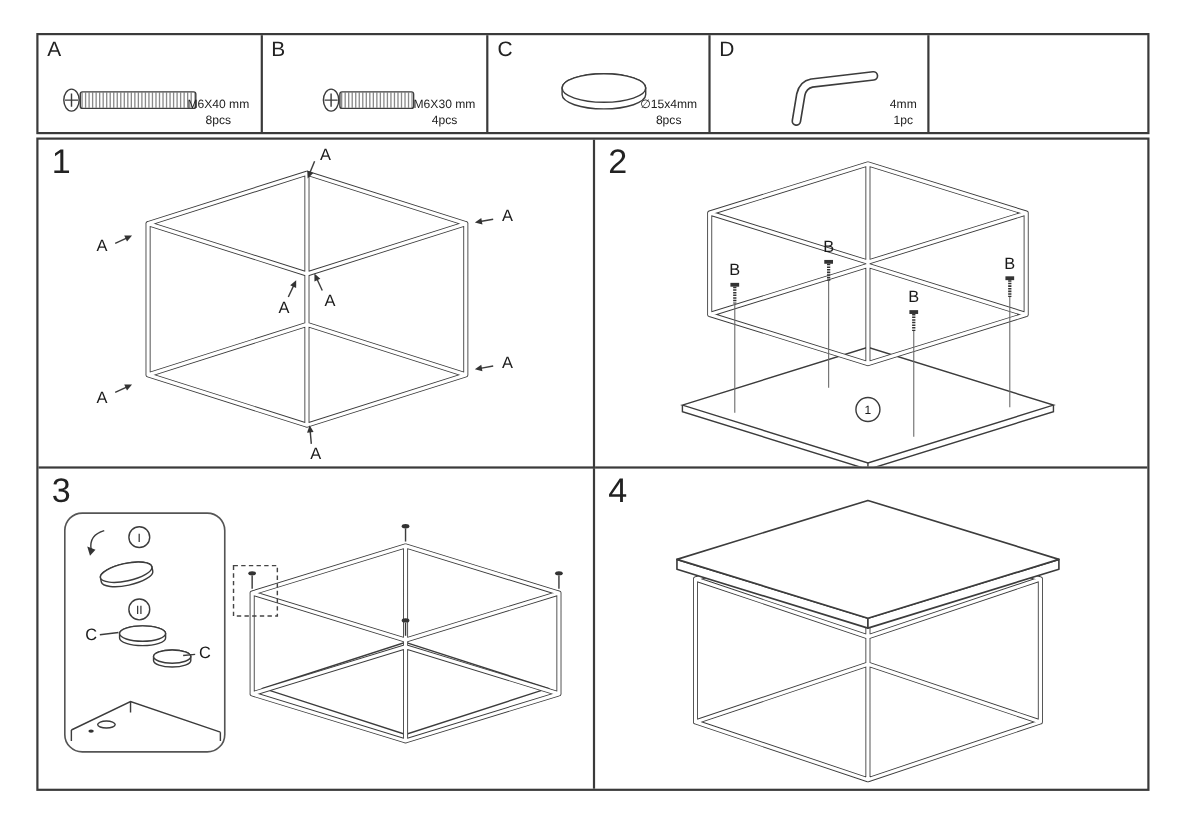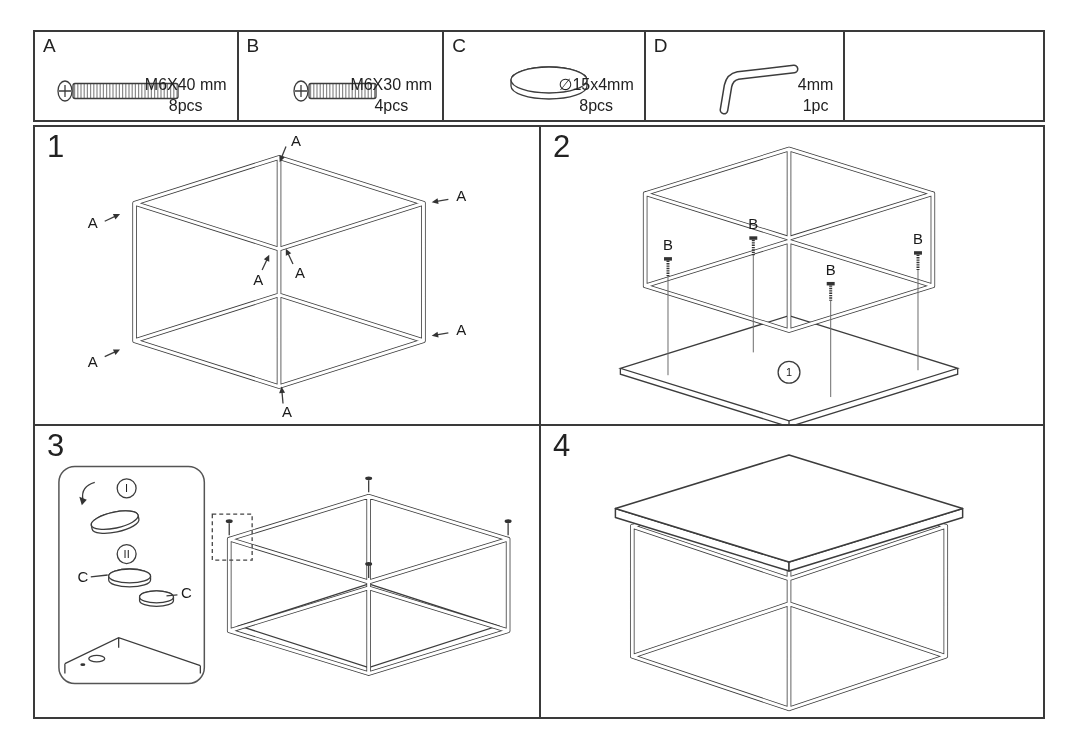--- a/index.html
+++ b/index.html
@@ -7,21 +7,21 @@
   body { font-family:"Liberation Sans", sans-serif; color:#1a1a1a; }
   .page { position:relative; width:1079px; height:749px; background:#fff; overflow:hidden; }
 
   
   .parts-table { position:absolute; left:33px; top:30px; width:1012px; height:92px;
                  border:2px solid #3a3a3a; display:flex; background:#fff; }
   .part-cell { position:relative; height:100%; border-right:2px solid #3a3a3a; }
   .part-cell:last-child { border-right:none; }
   .w-a{width:204px} .w-b{width:206px} .w-c{width:202px} .w-d{width:200px} .w-e{width:198px}
   .part-letter { position:absolute; top:3px; left:8px; font-size:19px; color:#222; }
-  .part-spec { position:absolute; bottom:3px; right:10px; font-size:16px; line-height:1.3;
+  .part-spec { position:absolute; bottom:3px; right:10px; font-size:11px; line-height:1.3;
                text-align:center; color:#222; }
   .part-icon { position:absolute; }
 
   
   .steps-grid { position:absolute; left:33px; top:125px; width:1012px; height:594px;
                 border:2px solid #3a3a3a; display:grid;
                 grid-template-columns:506px 1fr; grid-template-rows:299px 1fr; background:#fff; }
   .step-cell { position:relative; }
   .step-cell.br { border-right:2px solid #3a3a3a; }
   .step-cell.bb { border-bottom:2px solid #3a3a3a; }

